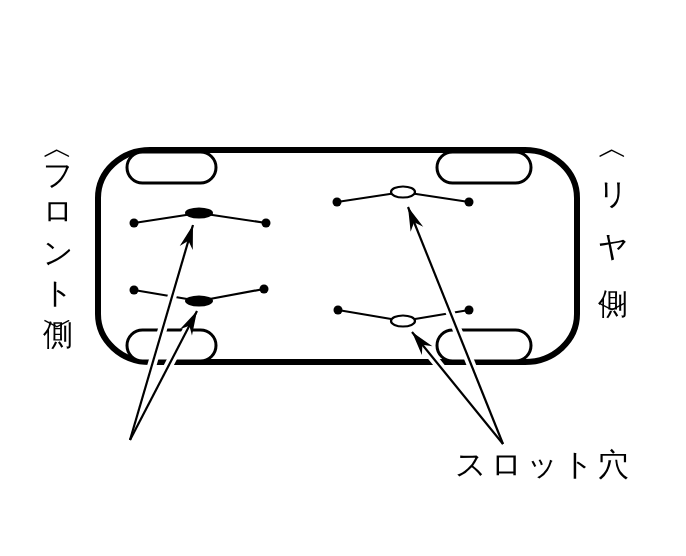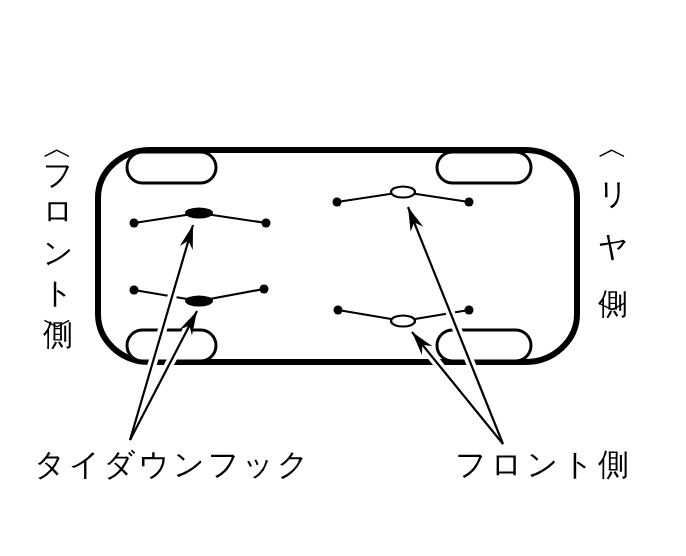--- a/index.html
+++ b/index.html
@@ -130,17 +130,16 @@
     <g stroke="#000000" stroke-width="2.2">
       <line x1="503" y1="444" x2="408" y2="207" marker-end="url(#arrowhead)"></line>
       <line x1="503" y1="444" x2="412" y2="332" marker-end="url(#arrowhead)"></line>
     </g>
   </svg>
 
   <div class="label label-vertical label-front">〈フロント側〉</div>
 
   <div class="label label-vertical label-rear">〈リヤ側〉</div>
 
-  <div class="label label-horizontal label-tiedown">タイダウンフック</div>
 
-  <div class="label label-horizontal label-slot">フロント側</div>
+  <div class="label label-horizontal label-slot">スロット穴</div>
 
 </div>
 
 </body></html>

